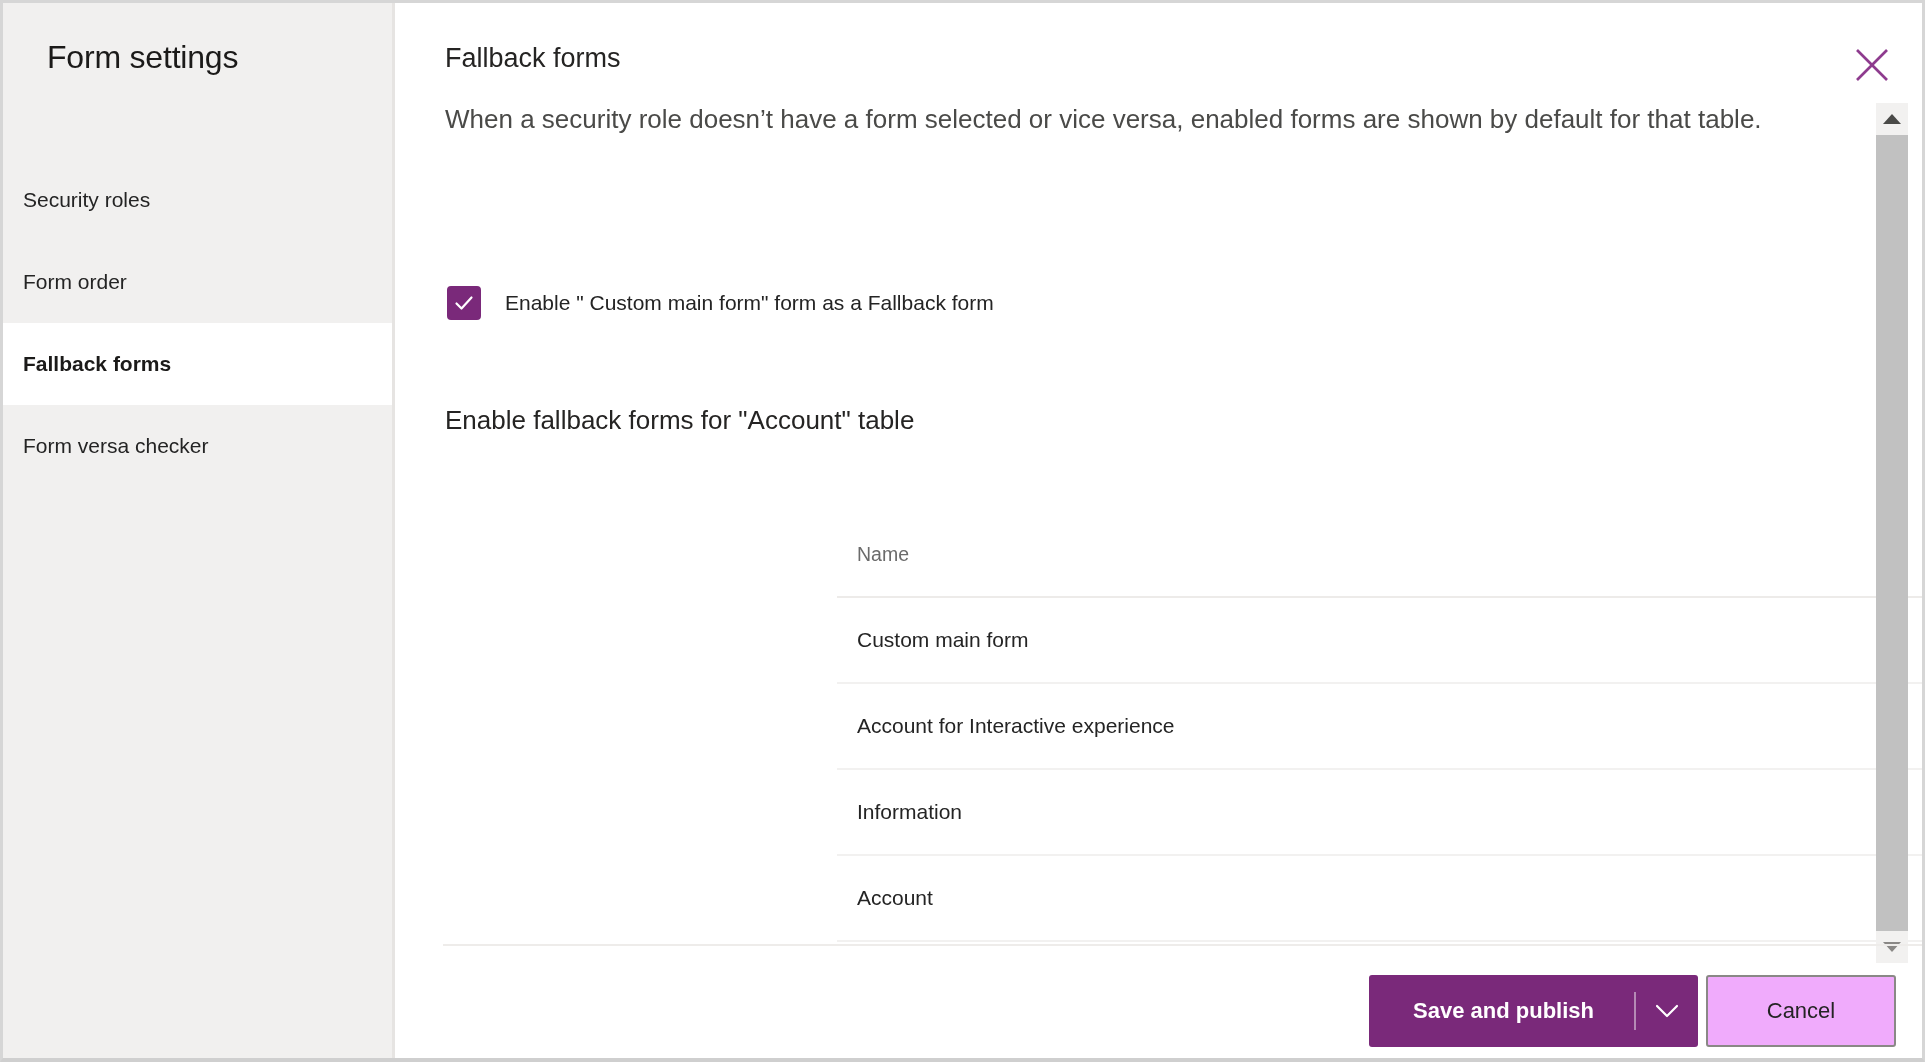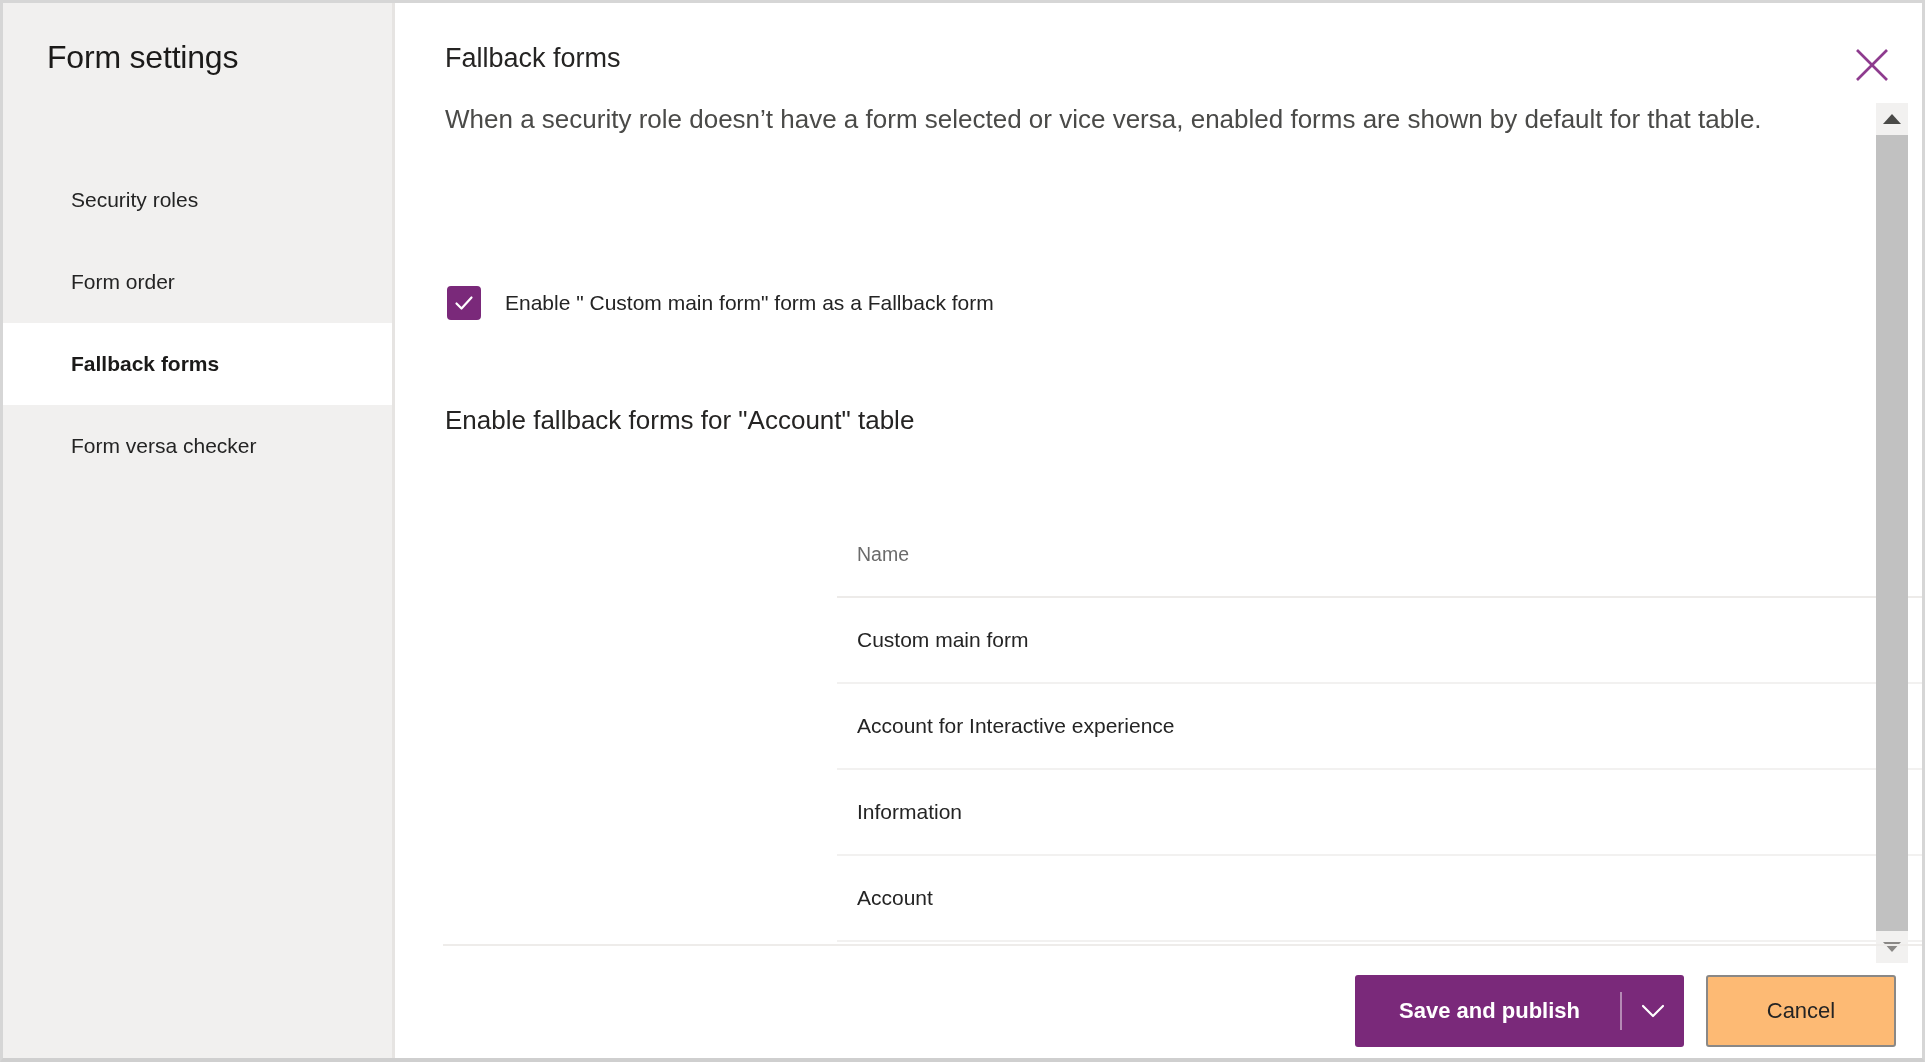--- a/index.html
+++ b/index.html
@@ -48,21 +48,21 @@
   .nav-list {
     position: absolute;
     top: 156px;
     left: 0;
     right: 0;
   }
   .nav-item {
     height: 82px;
     display: flex;
     align-items: center;
-    padding-left: 68px;
+    padding-left: 20px;
     box-sizing: border-box;
     font-size: 21px;
     color: #242424;
     cursor: pointer;
     background: transparent;
   }
   .nav-item.selected {
     background: #ffffff;
     font-weight: 700;
     color: #1b1a19;
@@ -249,21 +249,21 @@
     top: 941px;
     height: 2px;
     background: #eeecea;
   }
   .footer {
     position: absolute;
     right: 26px;
     top: 972px;
     display: flex;
     align-items: center;
-    gap: 22px;
+    gap: 8px;
   }
   .btn-split {
     display: flex;
     align-items: stretch;
     background: #7a297a;
     height: 72px;
     border-radius: 3px;
     overflow: hidden;
     cursor: pointer;
   }
@@ -289,21 +289,21 @@
     width: 62px;
     cursor: pointer;
   }
   .btn-split .btn-caret svg { display: block; }
   .btn-cancel {
     height: 72px;
     min-width: 190px;
     display: flex;
     align-items: center;
     justify-content: center;
-    background: #fdba74;
+    background: #f0abfc;
     border: 2px solid #8a8886;
     border-radius: 3px;
     color: #242424;
     font-size: 22px;
     box-sizing: border-box;
     cursor: pointer;
   }
 </style>
 </head>
 <body>

